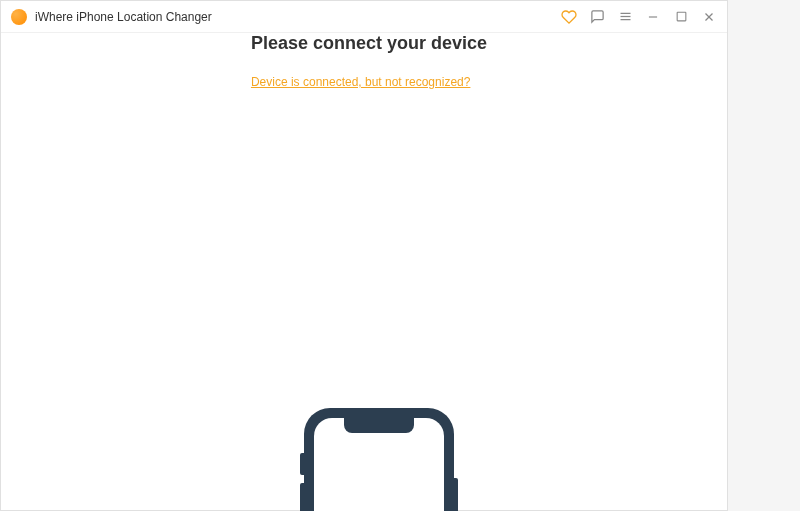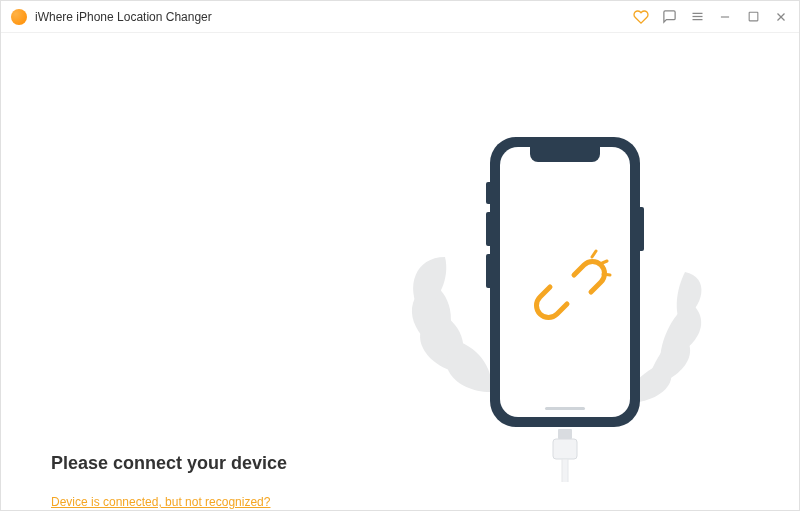--- a/index.html
+++ b/index.html
@@ -8,21 +8,21 @@
       box-sizing: border-box;
     }
     body {
       font-family: -apple-system, BlinkMacSystemFont, "Segoe UI", Arial, sans-serif;
       background: #f5f5f5;
       width: 800px;
       height: 511px;
       overflow: hidden;
     }
     .window {
-      width: 800px;
+      width: 728px;
       height: 511px;
       background: #ffffff;
       position: relative;
       border: 1px solid #e0e0e0;
     }
     .titlebar {
       height: 32px;
       display: flex;
       align-items: center;
       padding: 0 10px;
@@ -58,22 +58,23 @@
     .titlebar-icon svg {
       display: block;
     }
     .brand-accent svg {
       stroke: #f5a623;
       color: #f5a623;
     }
     .content {
       display: flex;
       height: calc(100% - 32px);
-      align-items: flex-end;
+      align-items: center;
       padding: 0 40px;
+      flex-direction: column;
     }
     .left-panel {
       flex: 0 0 300px;
       padding-left: 10px;
     }
     .heading {
       font-size: 18px;
       font-weight: 700;
       color: #333;
       margin-bottom: 18px;

